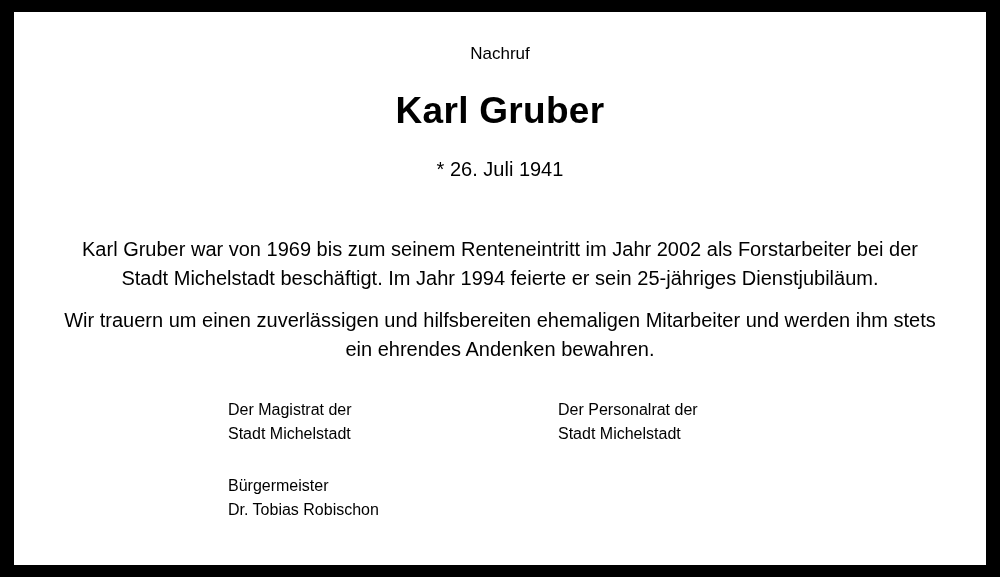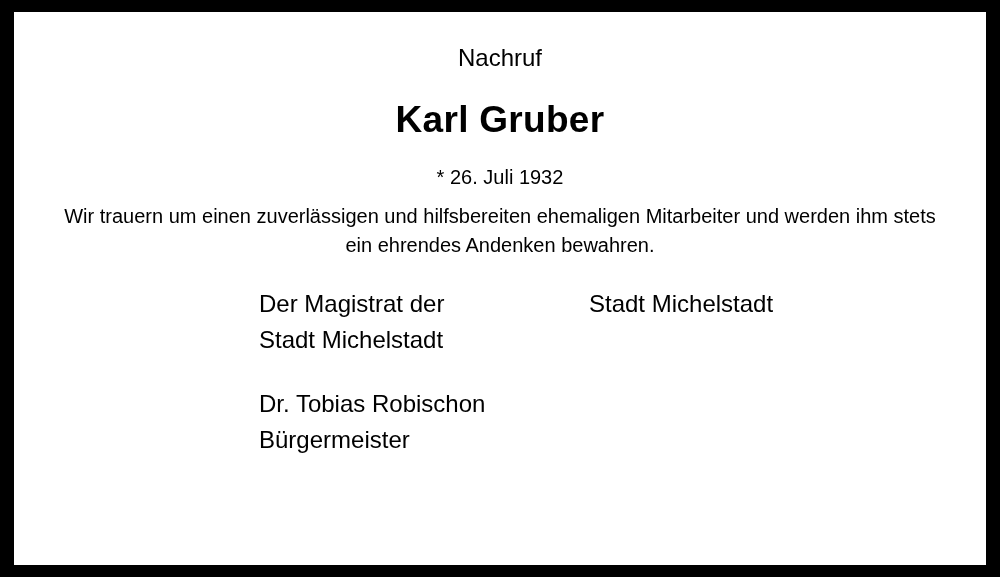--- a/index.html
+++ b/index.html
@@ -28,21 +28,21 @@
   }
   .inner {
     box-sizing: border-box;
     width: 100%;
     height: 100%;
     background: #ffffff;
     padding: 22px 36px 10px 36px;
     text-align: center;
   }
   .kicker {
-    font-size: 24px;
+    font-size: 17px;
     line-height: 1.2;
     margin: 10px 0 8px 0;
     font-weight: normal;
   }
   .name {
     font-size: 37px;
     font-weight: bold;
     letter-spacing: 0.3px;
     margin: 27px 0 16px 0;
     line-height: 1.1;
@@ -67,24 +67,24 @@
     margin: 0;
     padding: 0 12px;
   }
   .para-1 {
     margin-top: 54px;
   }
   .para-2 {
     margin-top: 13px;
   }
   .signatures {
-    margin-top: 26px;
+    margin-top: 34px;
     display: flex;
-    justify-content: center;
-    font-size: 24px;
+    justify-content: flex-start;
+    font-size: 16px;
     line-height: 1.5;
   }
   .sig-col {
     width: 330px;
     text-align: left;
   }
   .sig-col.left {
     padding-left: 178px;
   }
   .sig-col.right {
@@ -104,39 +104,41 @@
 <body>
 
 <div class="obituary-frame">
   <div class="inner">
 
     <div class="kicker">Nachruf</div>
 
     <div class="name">Karl Gruber</div>
 
     <div class="dates">
-      <div class="birth">* 26. Juli 1932</div>
+      <div class="birth">* 26. Juli 1941</div>
     </div>
 
+    <p class="paragraph para-1">Karl Gruber war von 1969 bis zum seinem Renteneintritt im Jahr 2002 als Forstarbeiter bei der Stadt Michelstadt beschäftigt. Im Jahr 1994 feierte er sein 25-jähriges Dienstjubiläum.</p>
 
     <p class="paragraph para-2">Wir trauern um einen zuverlässigen und hilfsbereiten ehemaligen Mitarbeiter und werden ihm stets ein ehrendes Andenken bewahren.</p>
 
     <div class="signatures">
       <div class="sig-col left">
         <div class="sig-block">
           <span class="sig-line">Der Magistrat der</span>
           <span class="sig-line">Stadt Michelstadt</span>
         </div>
         <div class="sig-block second">
+          <span class="sig-line">Bürgermeister</span>
           <span class="sig-line">Dr. Tobias Robischon</span>
-          <span class="sig-line">Bürgermeister</span>
         </div>
       </div>
 
       <div class="sig-col right">
         <div class="sig-block">
+          <span class="sig-line">Der Personalrat der</span>
           <span class="sig-line">Stadt Michelstadt</span>
         </div>
       </div>
     </div>
 
   </div>
 </div>
 
 </body></html>

